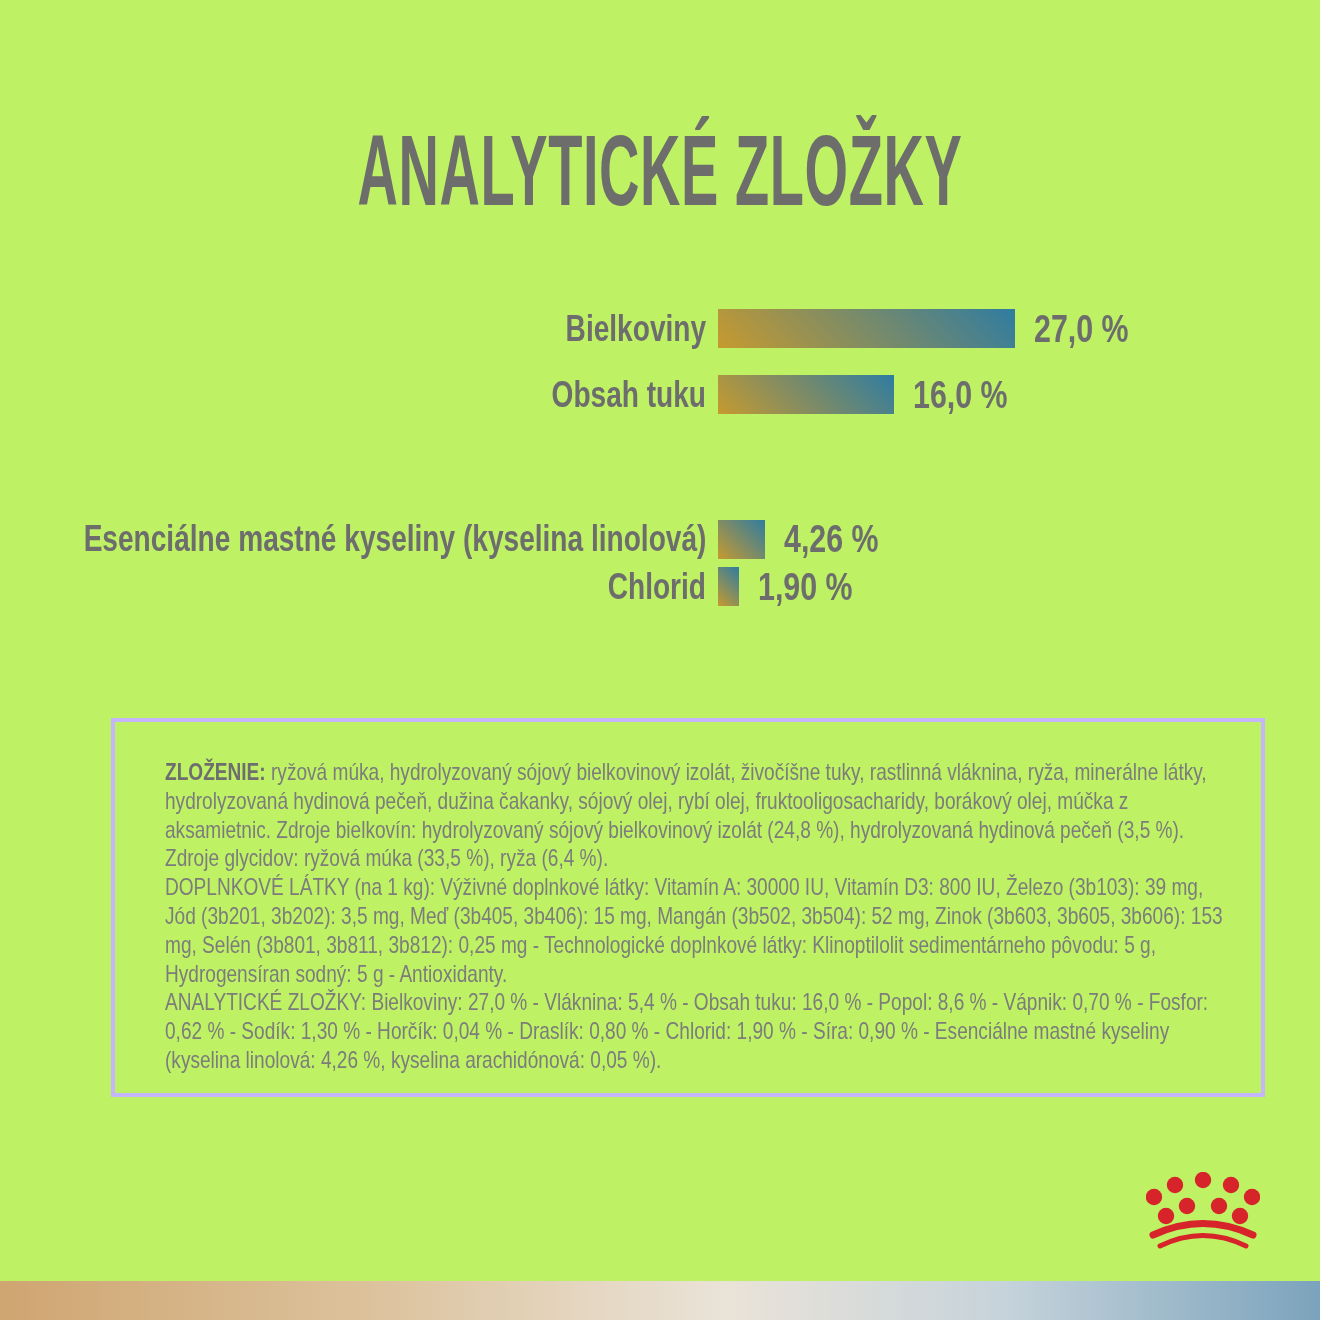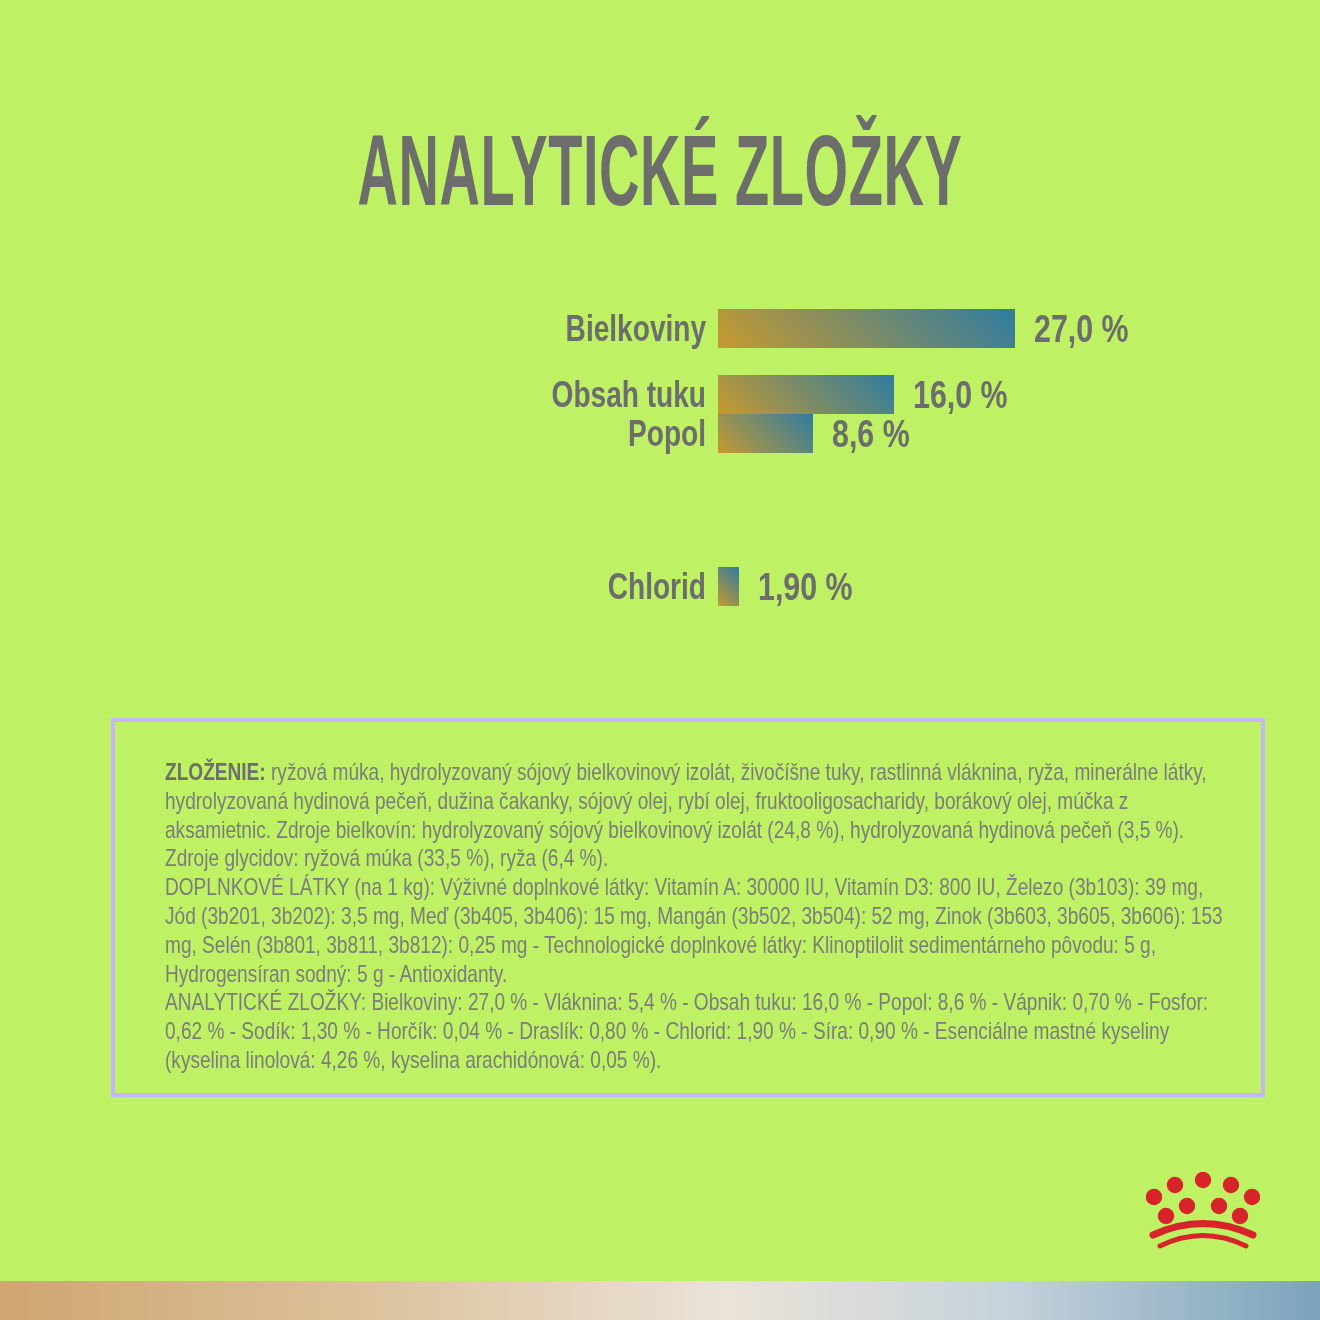--- a/index.html
+++ b/index.html
@@ -52,24 +52,24 @@
       <div class="chart-row" style="top: 309px;">
         <div class="bar-label">Bielkoviny</div>
         <div class="bar" style="width: 297px;"></div>
         <div class="bar-value" style="left: 1034px;">27,0 %</div>
       </div>
       <div class="chart-row" style="top: 349px; margin-top: 26px;">
         <div class="bar-label">Obsah tuku</div>
         <div class="bar" style="width: 176px;"></div>
         <div class="bar-value" style="left: 913px;">16,0 %</div>
       </div>
-      <div class="chart-row" style="top: 414.4px;">
-        <div class="bar-label">Popol</div>
-        <div class="bar" style="width: 94.6px;"></div>
-        <div class="bar-value" style="left: 831.6px;">8,6 %</div>
+      <div class="chart-row" style="top: 519.8px;">
+        <div class="bar-label">Esenciálne mastné kyseliny (kyselina linolová)</div>
+        <div class="bar" style="width: 46.86px;"></div>
+        <div class="bar-value" style="left: 783.86px;">4,26 %</div>
       </div>
       <div class="chart-row" style="top: 567px;">
         <div class="bar-label">Chlorid</div>
         <div class="bar" style="width: 20.9px;"></div>
         <div class="bar-value" style="left: 757.9px;">1,90 %</div>
       </div>
     </div>
 
   <div class="info-box">
     <div class="info-text">

